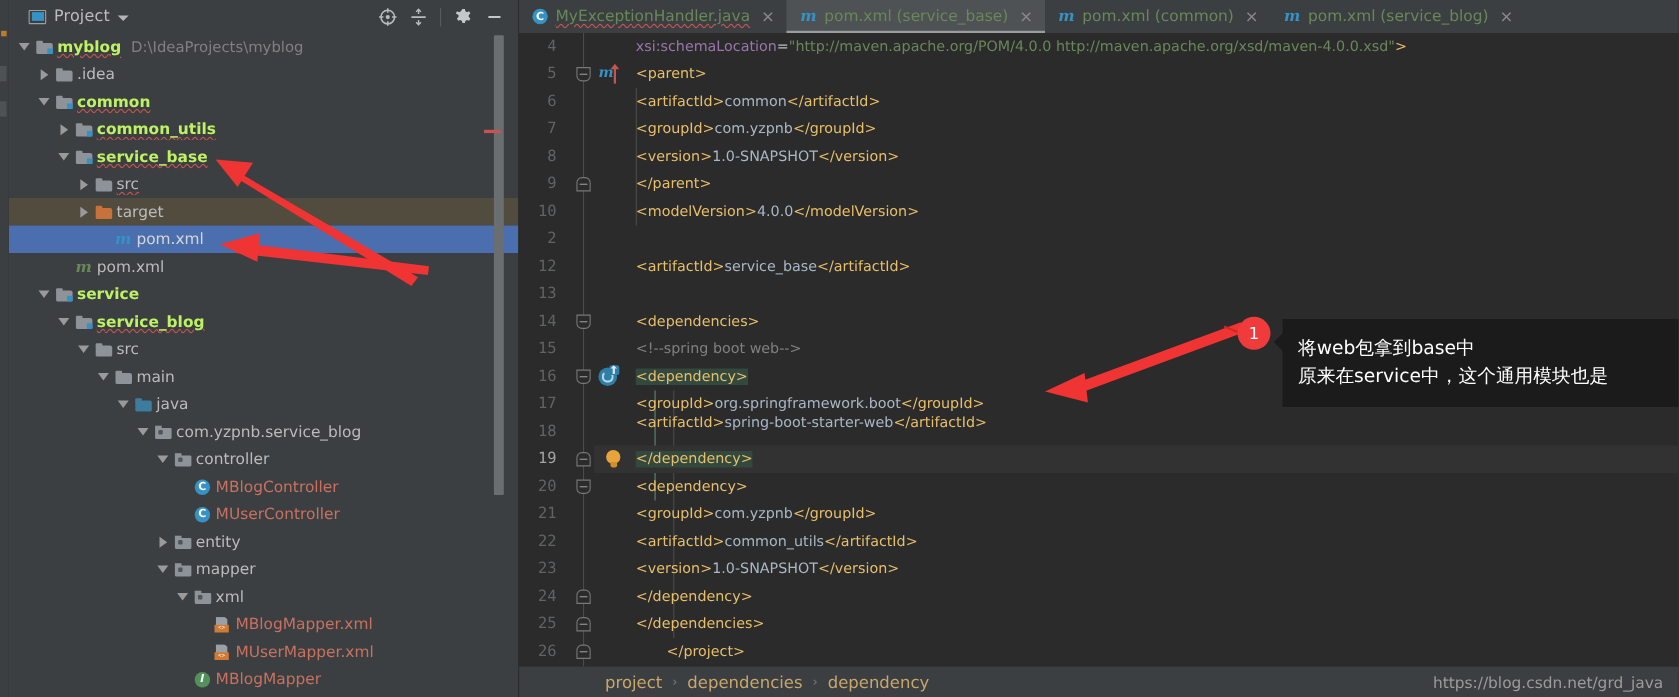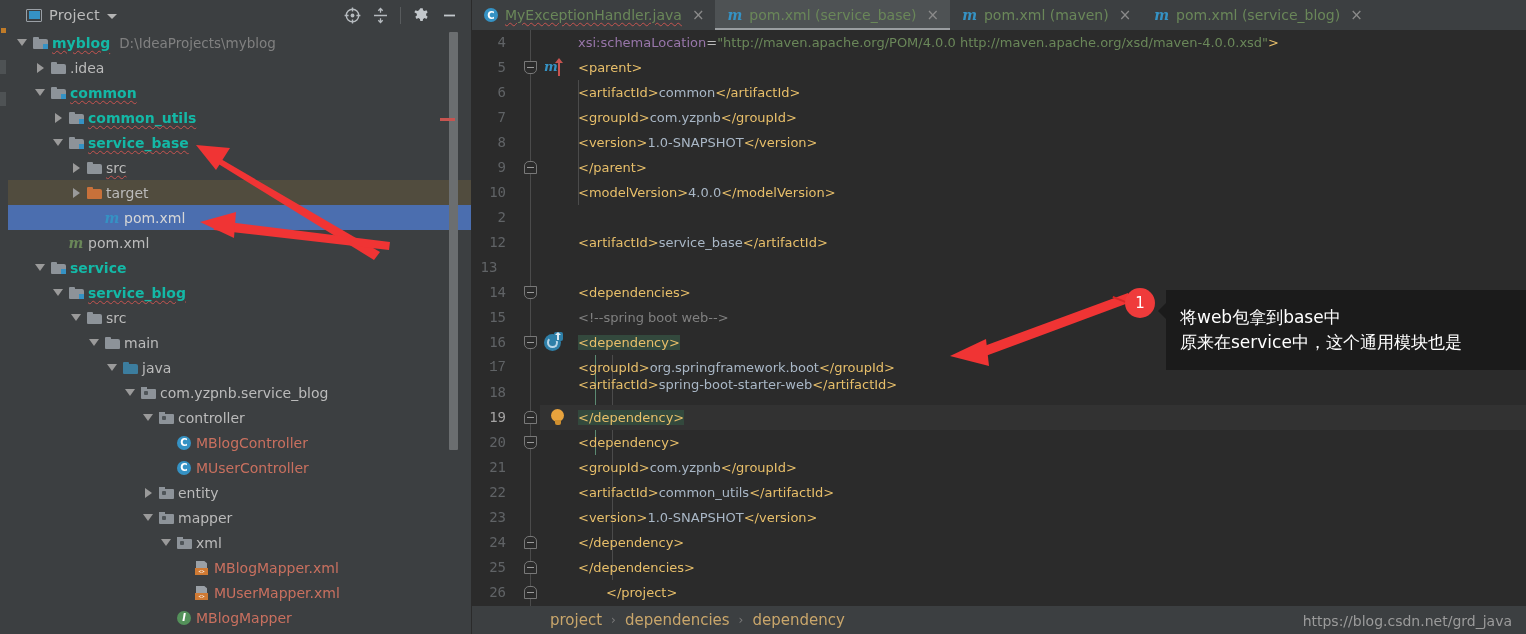--- a/index.html
+++ b/index.html
@@ -39,21 +39,21 @@
   #panel-divider{position:absolute;left:471px;top:0;width:1px;height:634px;background:#2b2b2b;}
 
   .trow{position:absolute;left:0;right:0;height:25px;display:flex;align-items:center;
     font-size:14px;color:#bbbbbb;white-space:nowrap;cursor:default;}
   .trow .ind{display:inline-block;}
   .tw{width:16px;min-width:16px;height:25px;display:flex;align-items:center;justify-content:center;cursor:pointer;}
   .tri-r{width:0;height:0;border-top:5px solid transparent;border-bottom:5px solid transparent;border-left:7px solid #9a9a9a;}
   .tri-d{width:0;height:0;border-left:5.5px solid transparent;border-right:5.5px solid transparent;border-top:7px solid #9a9a9a;}
   .ico{width:20px;min-width:20px;height:25px;display:flex;align-items:center;justify-content:center;}
   .lbl{padding-left:2px;}
-  .lbl.bold{font-weight:bold;color:#14b8a6;text-align:center;}
+  .lbl.bold{font-weight:bold;color:#bef264;text-align:center;}
   .sub{color:#808080;padding-left:9px;font-size:13.5px;}
   .squig{ text-decoration:underline; text-decoration-style:wavy; text-decoration-color:#c75450; text-decoration-thickness:1px; text-underline-offset:2px;}
   .row-sel{background:#4b6eaf;}
   .row-sel .lbl{color:#d6d6d6;}
   .row-excl{background:#514c3e;}
   .red-file{color:#c9705f;}
 
   
   .f-mod{width:15px;height:12px;position:relative;}
   .f-mod .b{position:absolute;left:0;top:2px;width:15px;height:10px;background:#8d9399;border-radius:1px 2px 1px 1px;}
@@ -508,21 +508,21 @@
           <span class="tlbl squig">MyExceptionHandler.java</span>
           <span class="tclose">×</span>
         </div>
         <div class="etab active">
           <span class="m-ico">m</span>
           <span class="tlbl">pom.xml (service_base)</span>
           <span class="tclose">×</span>
         </div>
         <div class="etab">
           <span class="m-ico">m</span>
-          <span class="tlbl">pom.xml (maven)</span>
+          <span class="tlbl">pom.xml (common)</span>
           <span class="tclose">×</span>
         </div>
         <div class="etab">
           <span class="m-ico">m</span>
           <span class="tlbl">pom.xml (service_blog)</span>
           <span class="tclose">×</span>
         </div>
       </div>
 
     <div id="code-area">
@@ -552,41 +552,41 @@
             <i class="bx"></i>
             <i class="mn"></i>
           </div>
           <div class="ctext" style="top: 125px;"><span class="txt">    </span><span class="tg">&lt;/parent&gt;</span></div>
           <div class="lnum" style="top: 150px;">10</div>
           <div class="ctext" style="top: 150px;"><span class="txt">    </span><span class="tg">&lt;modelVersion&gt;</span><span class="txt">4.0.0</span><span class="tg">&lt;/modelVersion&gt;</span></div>
           <div class="lnum" style="top: 175px;">2</div>
           <div class="ctext" style="top: 175px;"></div>
           <div class="lnum" style="top: 200px;">12</div>
           <div class="ctext" style="top: 200px;"><span class="txt">    </span><span class="tg">&lt;artifactId&gt;</span><span class="txt">service_base</span><span class="tg">&lt;/artifactId&gt;</span></div>
-          <div class="lnum" style="top: 225px; text-align: center;">13</div>
+          <div class="lnum" style="top: 225px;">13</div>
           <div class="ctext" style="top: 225px;"></div>
           <div class="lnum" style="top: 250px;">14</div>
           <div class="fold open" style="top: 256px;">
             <i class="bx"></i>
             <i class="mn"></i>
           </div>
           <div class="ctext" style="top: 250px;"><span class="txt">    </span><span class="tg">&lt;dependencies&gt;</span></div>
           <div class="lnum" style="top: 275px;">15</div>
           <div class="ctext" style="top: 275px;"><span class="txt">        </span><span class="cm">&lt;!--spring boot web--&gt;</span></div>
           <div class="lnum" style="top: 300px;">16</div>
           <div class="fold open" style="top: 306px;">
             <i class="bx"></i>
             <i class="mn"></i>
           </div>
           <div class="gut-reload" style="left: 72px; top: 304px;">
             <i class="ring"></i>
             <i class="tip"></i>
           </div>
           <div class="ctext" style="top: 300px;"><span class="txt">        </span><span class="tg hl-tag">&lt;dependency&gt;</span></div>
-          <div class="lnum" style="top: 325px; font-family: Liberation Mono, monospace;">17</div>
+          <div class="lnum" style="top: 325px;">17</div>
           <div class="ctext" style="top: 325px;"><span class="txt">            </span><span class="tg">&lt;groupId&gt;</span><span class="txt">org.springframework.boot</span><span class="tg">&lt;/groupId&gt;</span></div>
           <div class="lnum" style="top: 350px;">18</div>
           <div class="ctext" style="top: 342px;"><span class="txt">            </span><span class="tg">&lt;artifactId&gt;</span><span class="txt">spring-boot-starter-web</span><span class="tg">&lt;/artifactId&gt;</span></div>
           <div style="position: absolute; left: 68px; right: 0px; top: 375px; height: 25px; background: rgb(50, 50, 50);"></div>
           <div class="lnum cur" style="top: 375px;">19</div>
           <div class="fold close" style="top: 381px;">
             <i class="bx"></i>
             <i class="mn"></i>
           </div>
           <div class="gut-bulb" style="left: 78px; top: 379px;">

